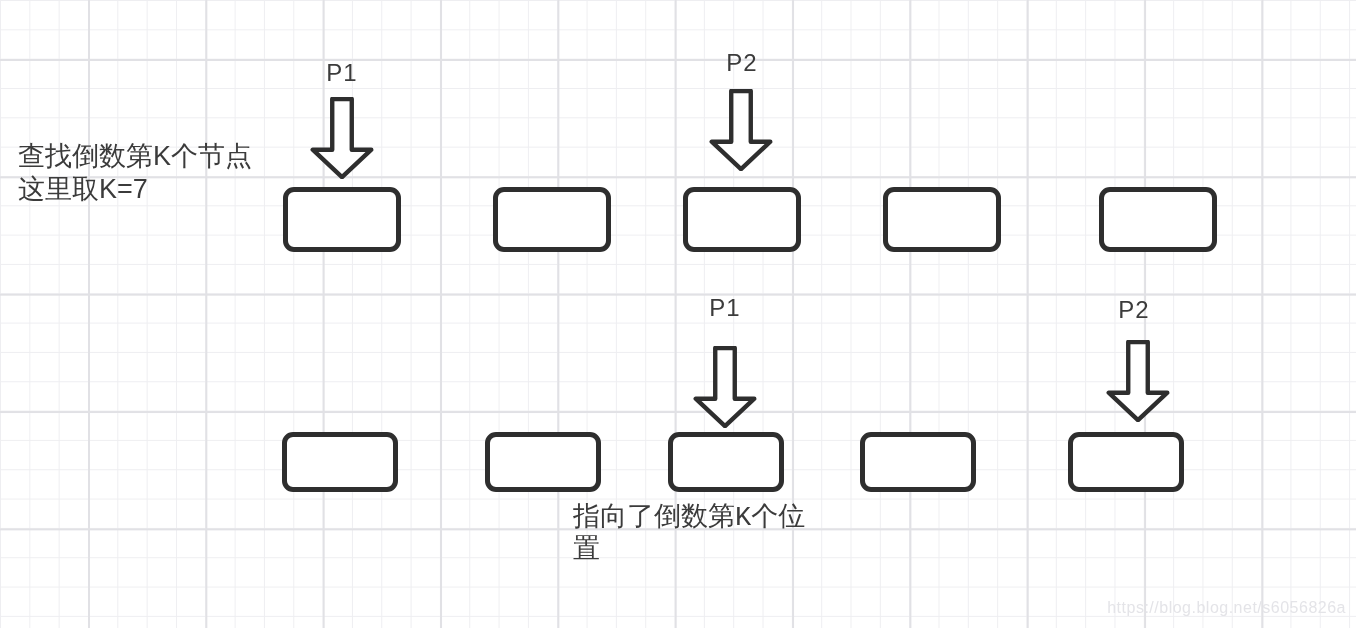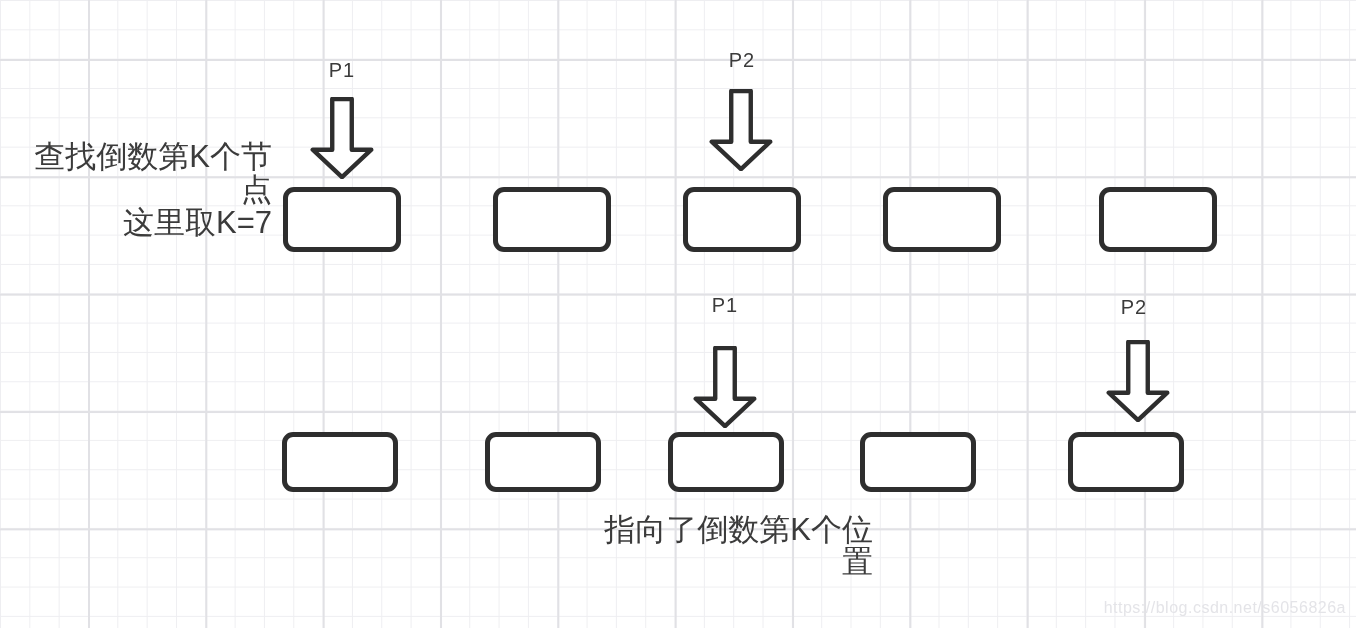--- a/index.html
+++ b/index.html
@@ -37,45 +37,45 @@
     background: #ffffff;
     border: 5px solid #2e2e2e;
     border-radius: 11px;
   }
   .node-box.top { width: 118px; height: 65px; top: 187px; }
   .node-box.bottom { width: 116px; height: 60px; top: 432px; }
   .pointer-label {
     position: absolute;
     width: 56px;
     text-align: center;
-    font-size: 20px;
+    font-size: 24px;
     color: #3b3b3b;
     letter-spacing: 1px;
   }
   .arrow {
     position: absolute;
     width: 64px;
     height: 82px;
     display: block;
   }
   .arrow polygon {
     fill: #ffffff;
     stroke: #2e2e2e;
     stroke-width: 4.5;
     stroke-linejoin: round;
   }
   .note {
     position: absolute;
-    text-align: right;
-    font-size: 31px;
+    text-align: left;
+    font-size: 27px;
     color: #3b3b3b;
     line-height: 33px;
   }
   .note-left { left: 18px; top: 140px; width: 254px; }
-  .note-bottom { left: 573px; top: 514px; width: 300px; line-height: 32px; }
+  .note-bottom { left: 573px; top: 502px; width: 300px; line-height: 32px; font-family: Liberation Mono, monospace; }
   .watermark {
     position: absolute;
     right: 10px;
     top: 599px;
     font-size: 16px;
     color: #e4e4e8;
     letter-spacing: 0.5px;
   }
 </style>
 </head>
@@ -118,15 +118,15 @@
   <div class="node-box bottom" style="left:485px;"></div>
   <div class="node-box bottom" style="left:668px;"></div>
   <div class="node-box bottom" style="left:860px;"></div>
   <div class="node-box bottom" style="left:1068px;"></div>
 
   <div class="note note-bottom">
     <div>指向了倒数第K个位</div>
     <div>置</div>
   </div>
 
-  <div class="watermark">https://blog.csdn.net/s6056826a</div>
+  <div class="watermark">https://blog.blog.net/s6056826a</div>
 
 </div>
 
 </body></html>

